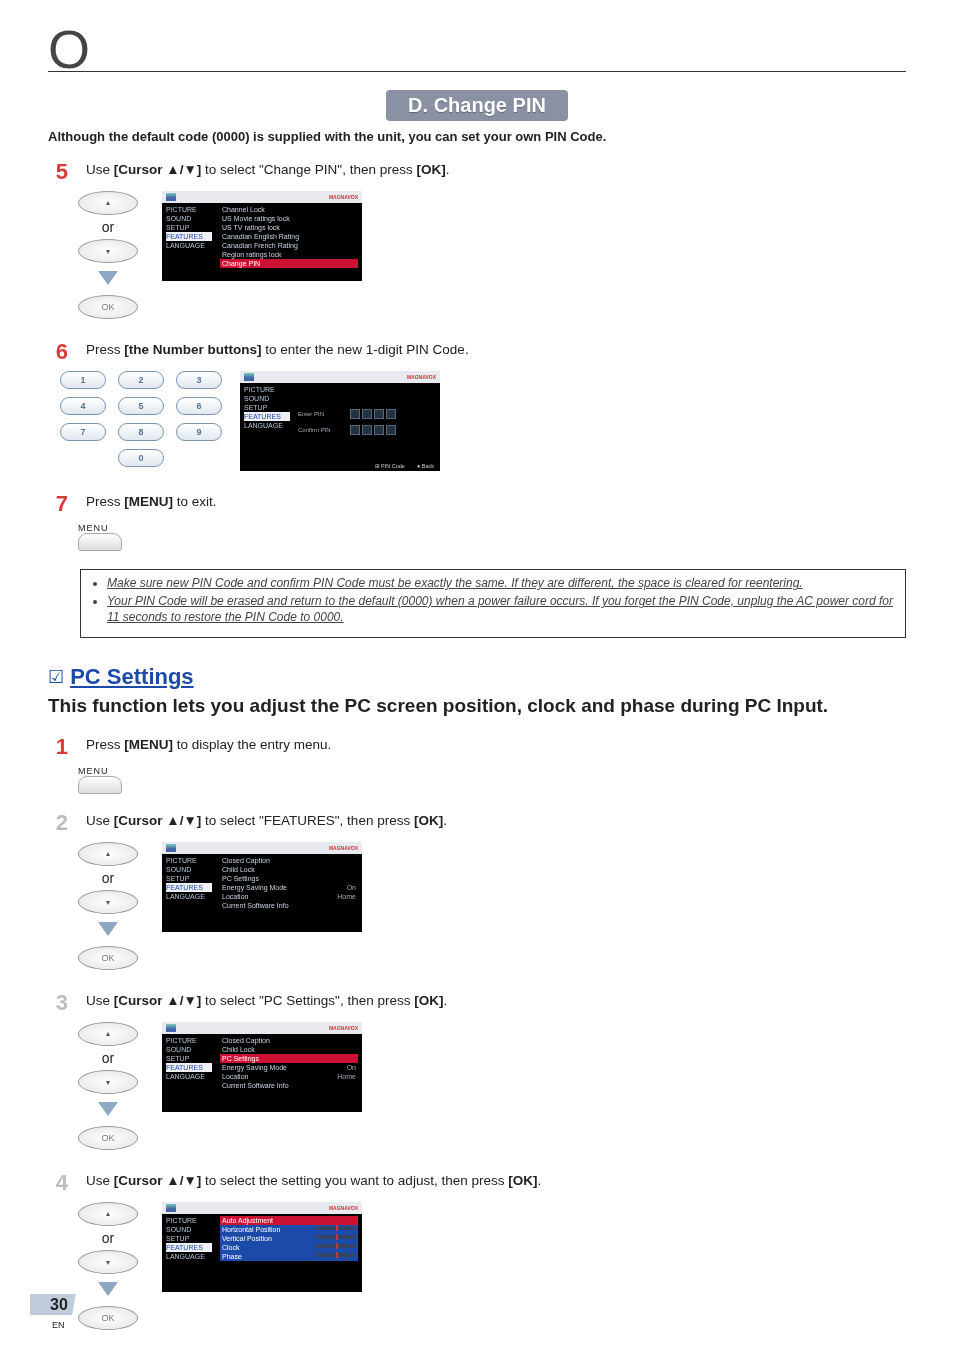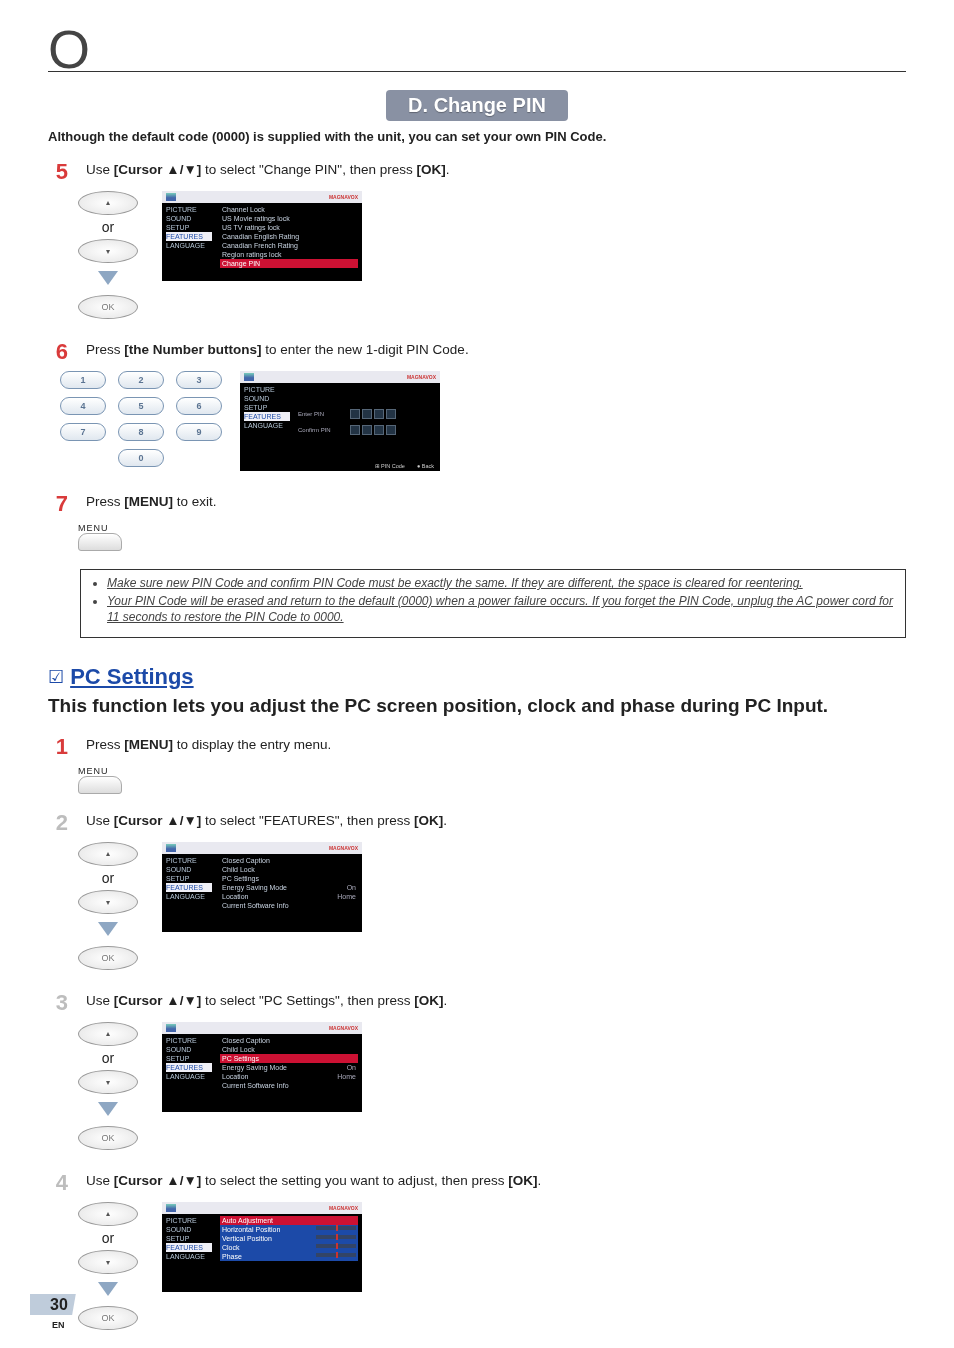--- a/index.html
+++ b/index.html
@@ -52,21 +52,21 @@
   .num-btn.zero { grid-column: 2; }
   .step6-row { display:flex; gap:18px; align-items:flex-start; margin:6px 0 22px 12px;}
   .sub-bullet { font-size: 12.5px; margin: 4px 0 0 22px; }
   .sub-bullet::before { content: "• "; }
   .note-box { border: 1px solid #333; margin: 4px 0 0 32px; padding: 6px 10px 10px; font-size: 12px; line-height: 1.3; }
   .note-box .note-title { font-style: italic; font-weight: 700; margin-bottom: 2px; }
   .note-box ul { margin: 0; padding-left: 16px; font-style: italic; color: #444; }
   .note-box li { margin-bottom: 2px; text-decoration: underline; }
   .page-num { position: absolute; left: 30px; bottom: 16px; }
   .page-num .tab { background: #bfccdb; padding: 2px 8px 2px 20px; font-weight: 700; clip-path: polygon(0 0, 100% 0, 92% 100%, 0 100%); }
-  .page-num .en { font-size: 9px; margin-left: 22px; font-weight: bold; }
+  .page-num .en { font-size: 9px; margin-left: 22px; }
   .tv-footer { display:flex; justify-content:flex-end; gap:12px; padding:2px 6px; font-size:5.5px; background:#000; color:#ccc;}
   .pin-screen .tv-right { display:flex; flex-direction:column; gap:6px; justify-content:center; }
   .pin-field-row { display:flex; align-items:center; gap:8px; }
   .pin-field-label { color:#aab; font-size:6px; width:44px;}
 </style>
 </head>
 <body>
 
 <div class="page">
   <div class="page-header">

